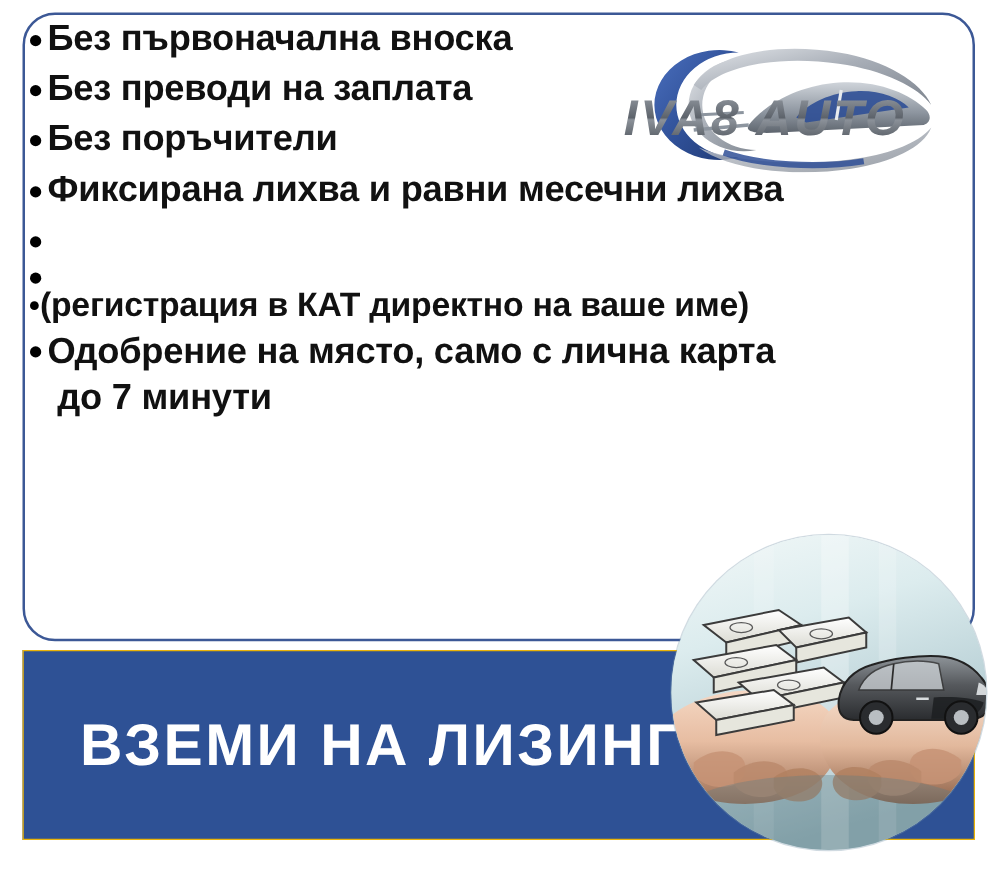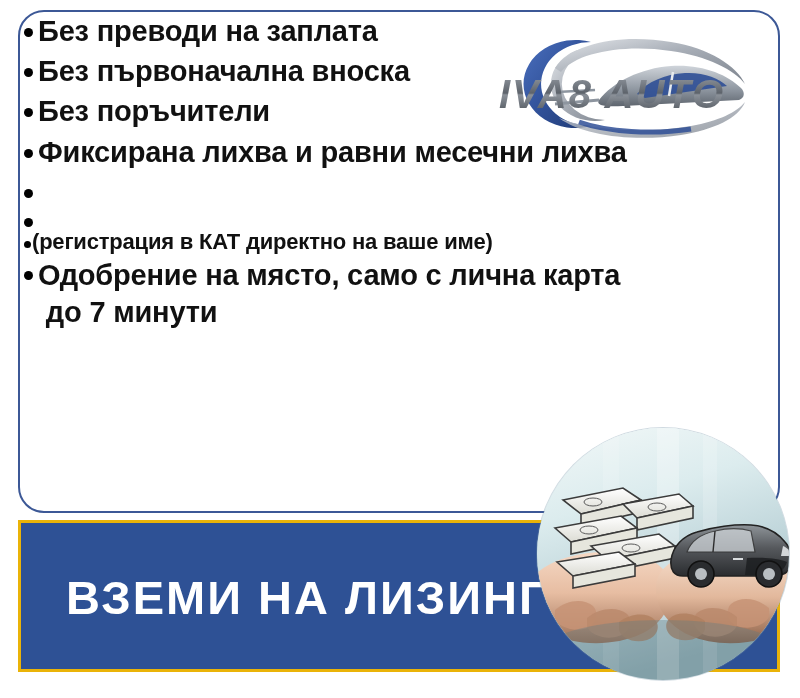--- a/index.html
+++ b/index.html
@@ -70,21 +70,21 @@
   .btext {
     font-family: "Liberation Sans", sans-serif;
     font-weight: bold;
     font-size: 29px;
     line-height: 1.18;
     color: #111111;
     letter-spacing: -0.2px;
     white-space: pre-wrap;
   }
   .btext.note {
-    font-size: 22px;
+    font-size: 27px;
     line-height: 1.1;
   }
   .btext.two-line {
     line-height: 1.28;
   }
 
   
   .logo {
     position: absolute;
     left: 495px;
@@ -96,21 +96,21 @@
   .logo svg { display: block; width: 100%; height: 100%; }
 
   
   .banner {
     position: absolute;
     left: 18px;
     top: 520px;
     width: 762px;
     height: 152px;
     background: #2e5195;
-    border: 3px solid #eab308;
+    border: 1px solid #eab308;
     box-sizing: border-box;
     z-index: 3;
   }
   .banner-text {
     position: absolute;
     left: 45px;
     top: 47px;
     font-family: "Liberation Sans", sans-serif;
     font-weight: bold;
     font-size: 47px;
@@ -139,26 +139,26 @@
 <body>
 
 <div id="poster">
 
   <div class="card"></div>
 
   <div class="bullet-list">
 
     <div class="bullet-row">
       <span class="dot"></span>
+      <span class="btext">Без първоначална вноска</span>
+    </div>
+
+    <div class="bullet-row">
+      <span class="dot"></span>
       <span class="btext">Без преводи на заплата</span>
-    </div>
-
-    <div class="bullet-row">
-      <span class="dot"></span>
-      <span class="btext">Без първоначална вноска</span>
     </div>
 
     <div class="bullet-row">
       <span class="dot"></span>
       <span class="btext">Без поръчители</span>
     </div>
 
     <div class="bullet-row">
       <span class="dot"></span>
       <span class="btext">Фиксирана лихва и равни месечни лихва</span>

